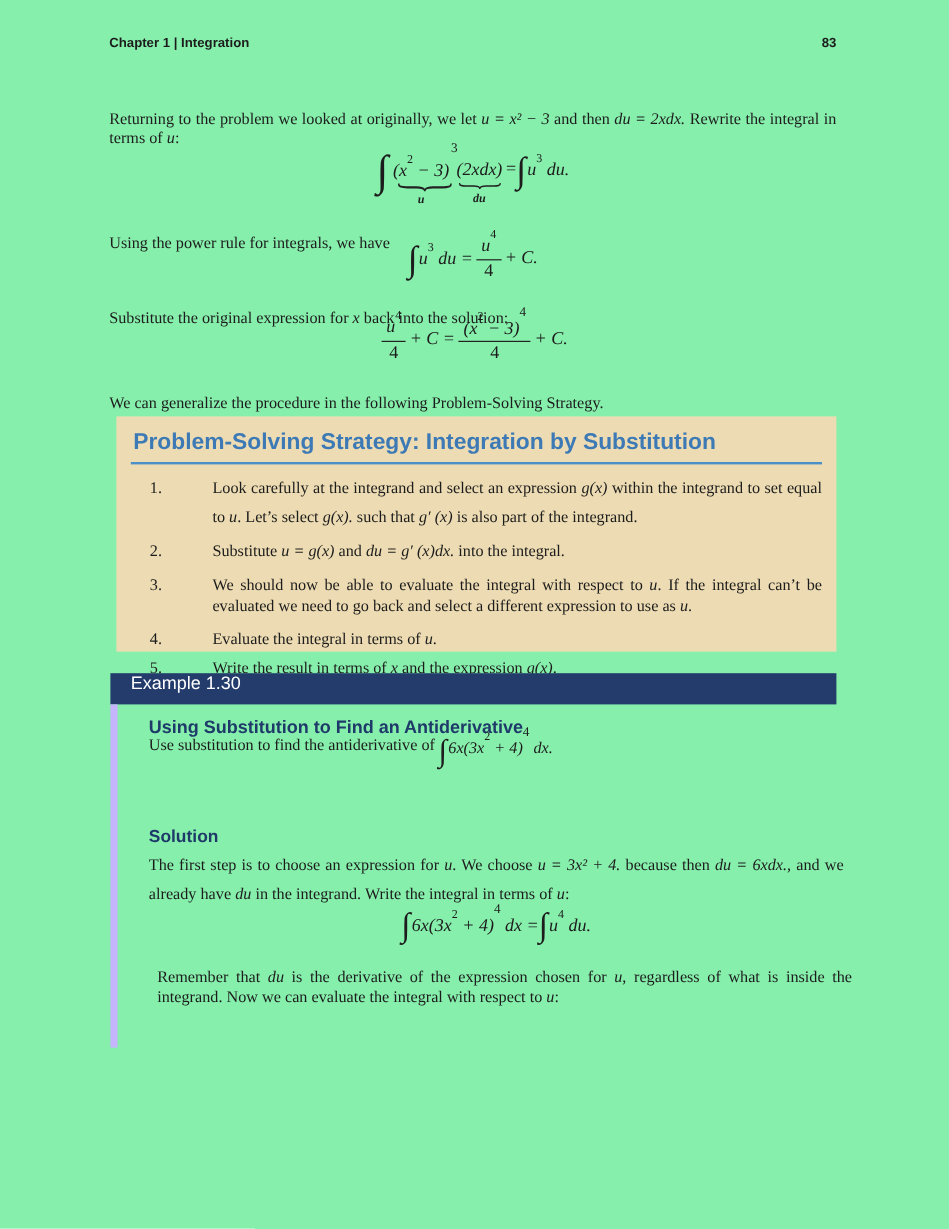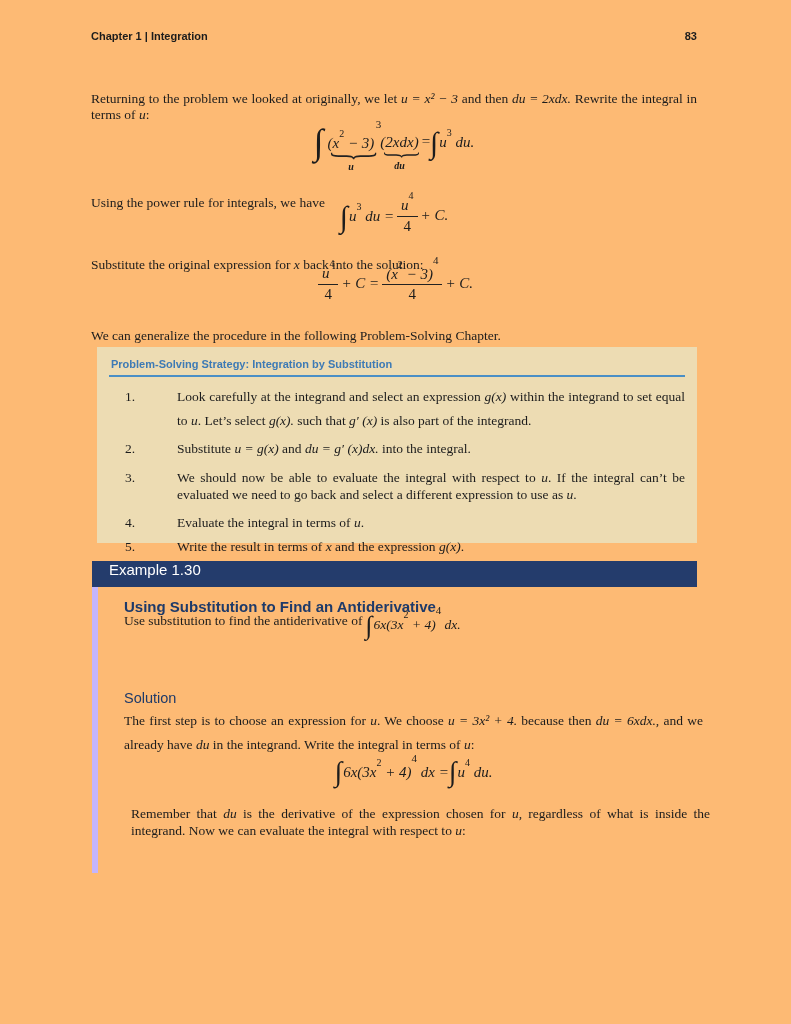--- a/index.html
+++ b/index.html
@@ -1,16 +1,16 @@
 <!DOCTYPE html>
 <html><head>
 <meta charset="utf-8">
 <style>
   html,body{margin:0;padding:0;background:#ffffff;}
-  .page{position:relative;width:791px;height:1024px;background:#fdba74;overflow:hidden;
+  .page{position:relative;width:791px;height:1024px;background:#86efac;overflow:hidden;
         font-family:"Liberation Serif","DejaVu Serif",serif;color:#1c1c1c;}
   .hdr{position:absolute;top:30px;font-size:11px;font-weight:bold;
        font-family:"Liberation Sans","DejaVu Sans",sans-serif;}
   .hdr-l{left:91px;}
   .hdr-r{right:94px;padding-left:11px;}
   .para{position:absolute;left:91px;width:606px;font-size:13.5px;line-height:16.5px;text-align:justify;}
   .m{font-style:italic;}
   
   .formula{position:absolute;left:91px;width:606px;display:flex;align-items:center;justify-content:center;
            font-size:15px;}
@@ -27,38 +27,38 @@
        transform:translate(-50%,-50%) scale(1,0.4) rotate(-90deg);}
   .g1 .ubc{font-size:54px;}
   .g2 .ubc{font-size:42px;}
   .ubl{font-size:10px;font-style:italic;font-weight:bold;margin-top:1px;line-height:1;}
   .frac{display:inline-flex;flex-direction:column;align-items:center;margin:0 3px;}
   .frac .num{border-bottom:1.2px solid #222;padding:0 4px 1px;font-style:italic;line-height:1.15;}
   .frac .den{padding-top:1px;line-height:1.15;font-style:normal;}
   
   .sbox{position:absolute;left:97px;top:347px;width:600px;height:196px;background:#eddcb3;
         box-sizing:border-box;padding:9px 12px 0 12px;}
-  .sbox-title{font-family:"Liberation Sans","DejaVu Sans",sans-serif;font-size:11px;font-weight:bold;
+  .sbox-title{font-family:"Liberation Sans","DejaVu Sans",sans-serif;font-size:19px;font-weight:bold;
         color:#3d7ab5;border-bottom:2px solid #4a8fc6;padding:2px 0 5px 2px;margin:0;}
   .slist{margin-top:8px;}
   .sitem{display:flex;font-size:13.5px;line-height:1.25;margin-bottom:9px;}
   .sitem .n{width:26px;flex:none;text-align:right;margin-right:10px;}
   .sitem .t{text-align:justify;flex:1;margin-left:32px;}
   .lh-lg{line-height:1.75;}
   
   .exbar{position:absolute;left:92px;top:561px;width:605px;height:26px;background:#243c6c;color:#ffffff;
          display:flex;align-items:flex-start;padding-left:17px;box-sizing:border-box;
          font-family:"Liberation Sans","DejaVu Sans",sans-serif;font-size:15px;}
   .exbody{position:absolute;left:92px;top:587px;width:605px;height:286px;border-left:6px solid #c4b5fd;
           box-sizing:border-box;}
   .ex-title{position:absolute;left:26px;top:11px;font-family:"Liberation Sans","DejaVu Sans",sans-serif;
           font-size:15px;font-weight:bold;color:#1e3a69;}
   .ex-prompt{position:absolute;left:26px;top:26px;height:42px;display:flex;align-items:flex-start;font-size:13.5px;}
   .ex-sol{position:absolute;left:26px;top:103px;font-family:"Liberation Sans","DejaVu Sans",sans-serif;
-          font-size:14.5px;font-weight:normal;color:#1e3a69;}
+          font-size:14.5px;font-weight:bold;color:#1e3a69;}
   .ex-p1{position:absolute;left:26px;top:122px;width:579px;font-size:13.5px;line-height:24px;text-align:justify;}
   .ex-f4{position:absolute;left:26px;top:164px;width:579px;height:40px;display:flex;align-items:center;
          justify-content:center;font-size:15px;}
   .ex-p2{position:absolute;left:26px;top:212px;width:579px;font-size:13.5px;line-height:16.5px;text-align:justify;}
 </style>
 </head>
 <body>
 
 <div class="page">
 
@@ -109,21 +109,21 @@
       <span class="den">4</span>
     </span>
     <span class="expr"> + C = </span>
     <span class="frac">
       <span class="num"><span>(x</span><sup class="sp">2</sup><span> − 3)</span><sup class="spb">4</sup></span>
       <span class="den">4</span>
     </span>
     <span class="expr"> + C.</span>
   </div>
 
-  <p class="para" style="top:314px;text-align:left;">We can generalize the procedure in the following Problem-Solving Chapter.</p>
+  <p class="para" style="top:314px;text-align:left;">We can generalize the procedure in the following Problem-Solving Strategy.</p>
 
   <div class="sbox">
     <h2 class="sbox-title">Problem-Solving Strategy: Integration by Substitution</h2>
     <div class="slist">
       <div class="sitem lh-lg">
         <span class="n">1.</span>
         <span class="t"><span>Look carefully at the integrand and select an expression </span><span class="m">g(x)</span><span> within the integrand to set equal to </span><span class="m">u</span><span>. Let’s select </span><span class="m">g(x).</span><span> such that </span><span class="m">g′ (x)</span><span> is also part of the integrand.</span></span>
       </div>
       <div class="sitem" style="margin-bottom:12px;">
         <span class="n">2.</span>

